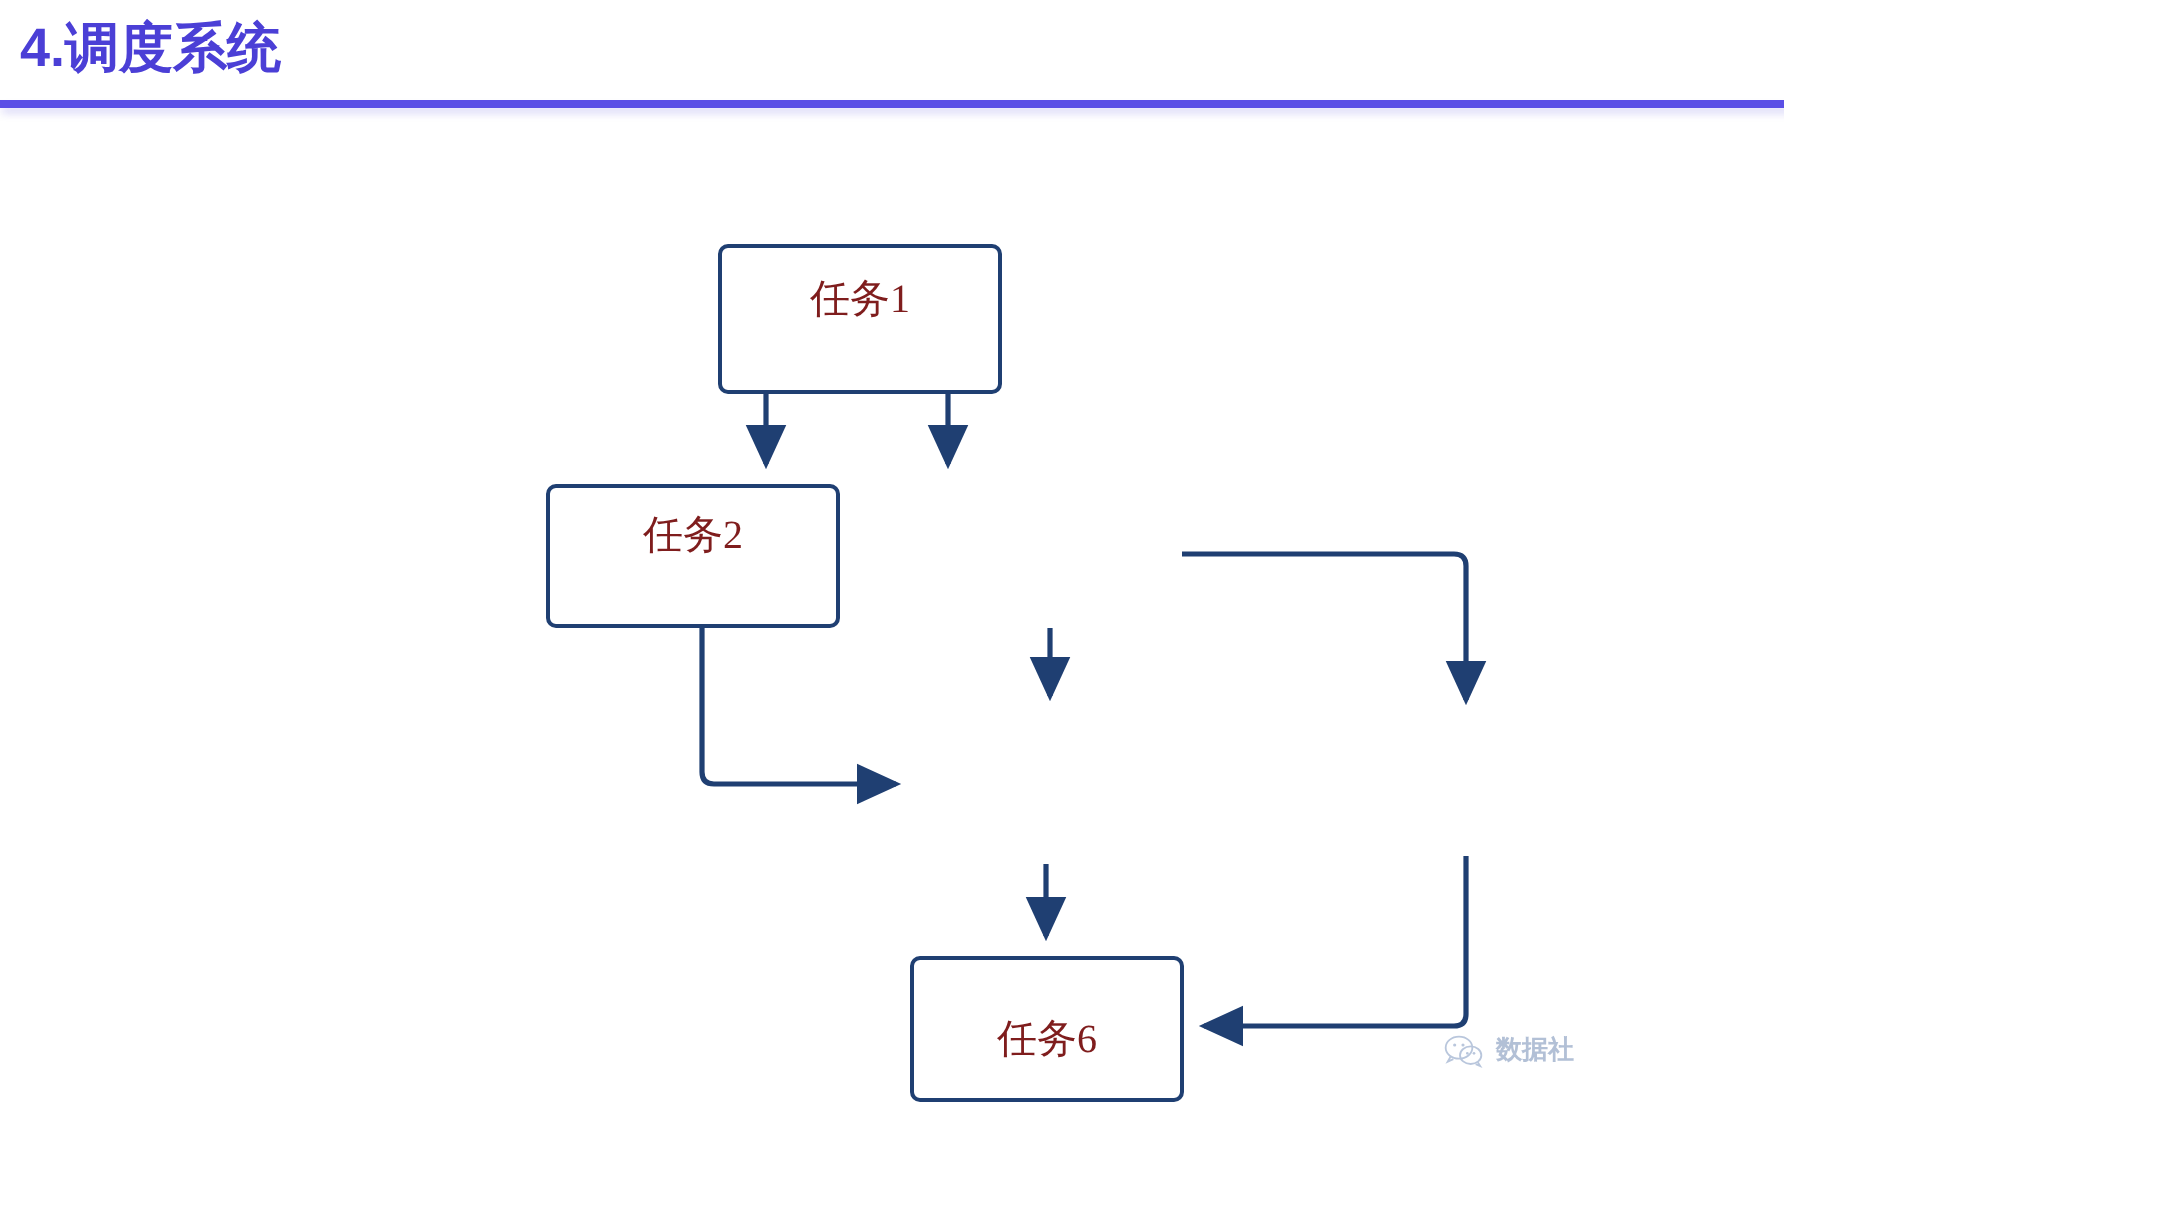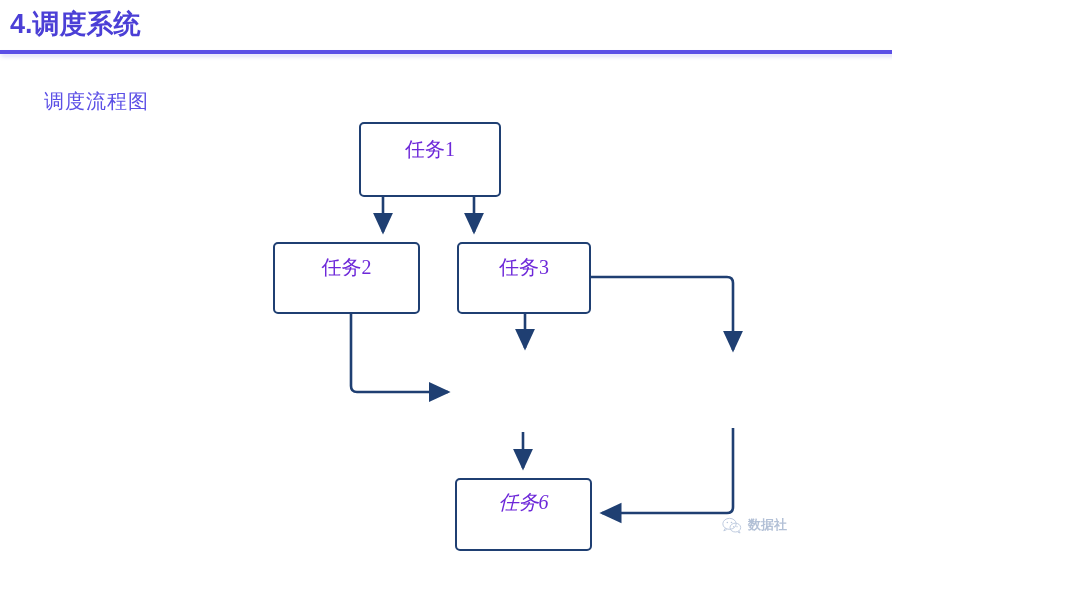--- a/index.html
+++ b/index.html
@@ -88,21 +88,21 @@
     border-radius: 5px;
     background: #ffffff;
   }
   .node-label {
     position: absolute;
     left: 0;
     width: 100%;
     text-align: center;
     font-family: "Liberation Serif", "DejaVu Serif", serif;
     font-size: 20px;
-    color: #6d28d9;
+    color: #7f1d1d;
     white-space: nowrap;
     pointer-events: none;
   }
 
   
   #watermark {
     position: absolute;
     left: 722px; top: 516px;
     display: flex;
     align-items: center;
@@ -123,21 +123,20 @@
 
 <div id="slide">
 
   <div id="header">
     <div id="slide-title">4.调度系统</div>
     <div id="brand-logo">数据社</div>
     <div id="brand-reflection">数据社</div>
     <div id="header-rule"></div>
   </div>
 
-  <div id="section-subtitle">调度流程图</div>
 
   <svg id="flowchart" viewBox="0 0 1080 608" width="1080" height="608" xmlns="http://www.w3.org/2000/svg">
     <defs>
       <marker id="arrowhead" markerWidth="9" markerHeight="9" refX="7.5" refY="4.5" orient="auto" markerUnits="strokeWidth">
         <path d="M0,0.6 L8.5,4.5 L0,8.4 Z" fill="#1f3f72"></path>
       </marker>
     </defs>
 
     <path d="M 383,197 L 383,232" fill="none" stroke="#1f3f72" stroke-width="2.6" marker-end="url(#arrowhead)"></path>
 
@@ -155,28 +154,25 @@
   </svg>
 
   <div class="node" style="left:359px; top:122px; width:142px; height:75px;">
     <div class="node-label" style="top:12px;">任务1</div>
   </div>
 
   <div class="node" style="left:273px; top:242px; width:147px; height:72px;">
     <div class="node-label" style="top:10px;">任务2</div>
   </div>
 
-  <div class="node" style="left:457px; top:242px; width:134px; height:72px;">
-    <div class="node-label" style="top:10px;">任务3</div>
-  </div>
 
 
 
   <div class="node" style="left:455px; top:478px; width:137px; height:73px;">
-    <div class="node-label" style="top:9px;font-style:italic;">任务6</div>
+    <div class="node-label" style="top:26px;">任务6</div>
   </div>
 
   <div id="watermark">
     <svg width="20" height="17" viewBox="0 0 24 20" xmlns="http://www.w3.org/2000/svg">
       <ellipse cx="9" cy="8" rx="8" ry="6.6" fill="none" stroke="#5a7aad" stroke-width="1.1"></ellipse>
       <path d="M4 13.3 L2.2 16.4 L5.6 14.9" fill="none" stroke="#5a7aad" stroke-width="1.1"></path>
       <circle cx="6.4" cy="6.4" r="0.95" fill="#5a7aad"></circle>
       <circle cx="11.4" cy="6.4" r="0.95" fill="#5a7aad"></circle>
       <ellipse cx="16" cy="12.5" rx="6.4" ry="5.3" fill="none" stroke="#5a7aad" stroke-width="1.1"></ellipse>
       <path d="M20.2 16.6 L21.7 19 L19 17.9" fill="none" stroke="#5a7aad" stroke-width="1.1"></path>

